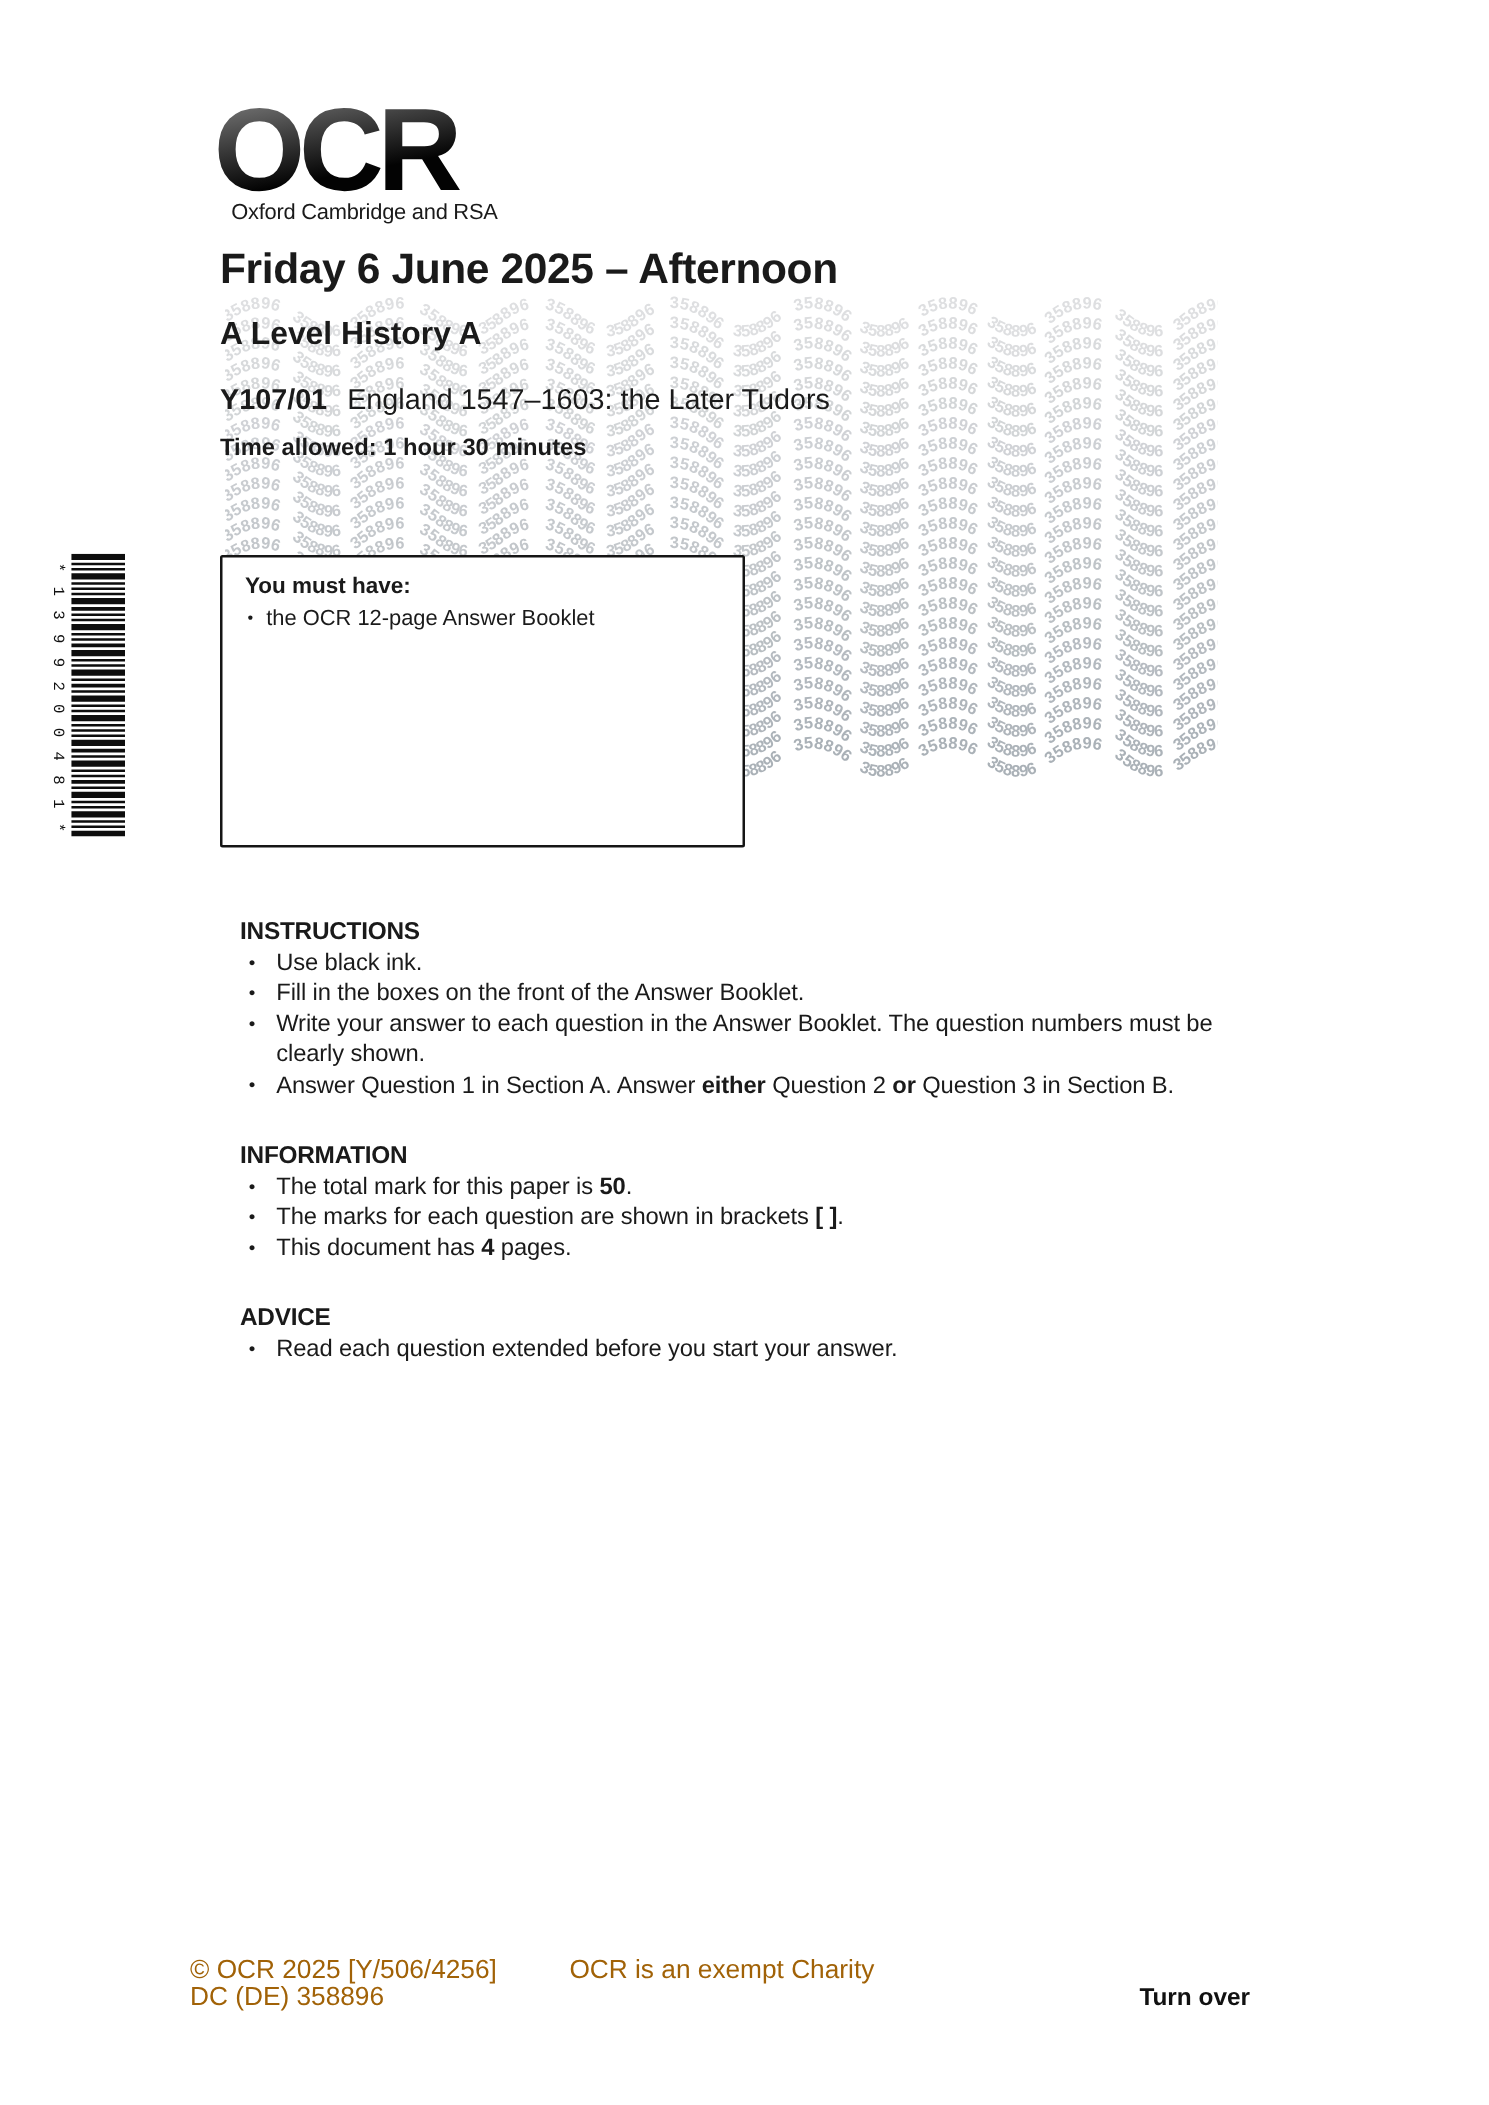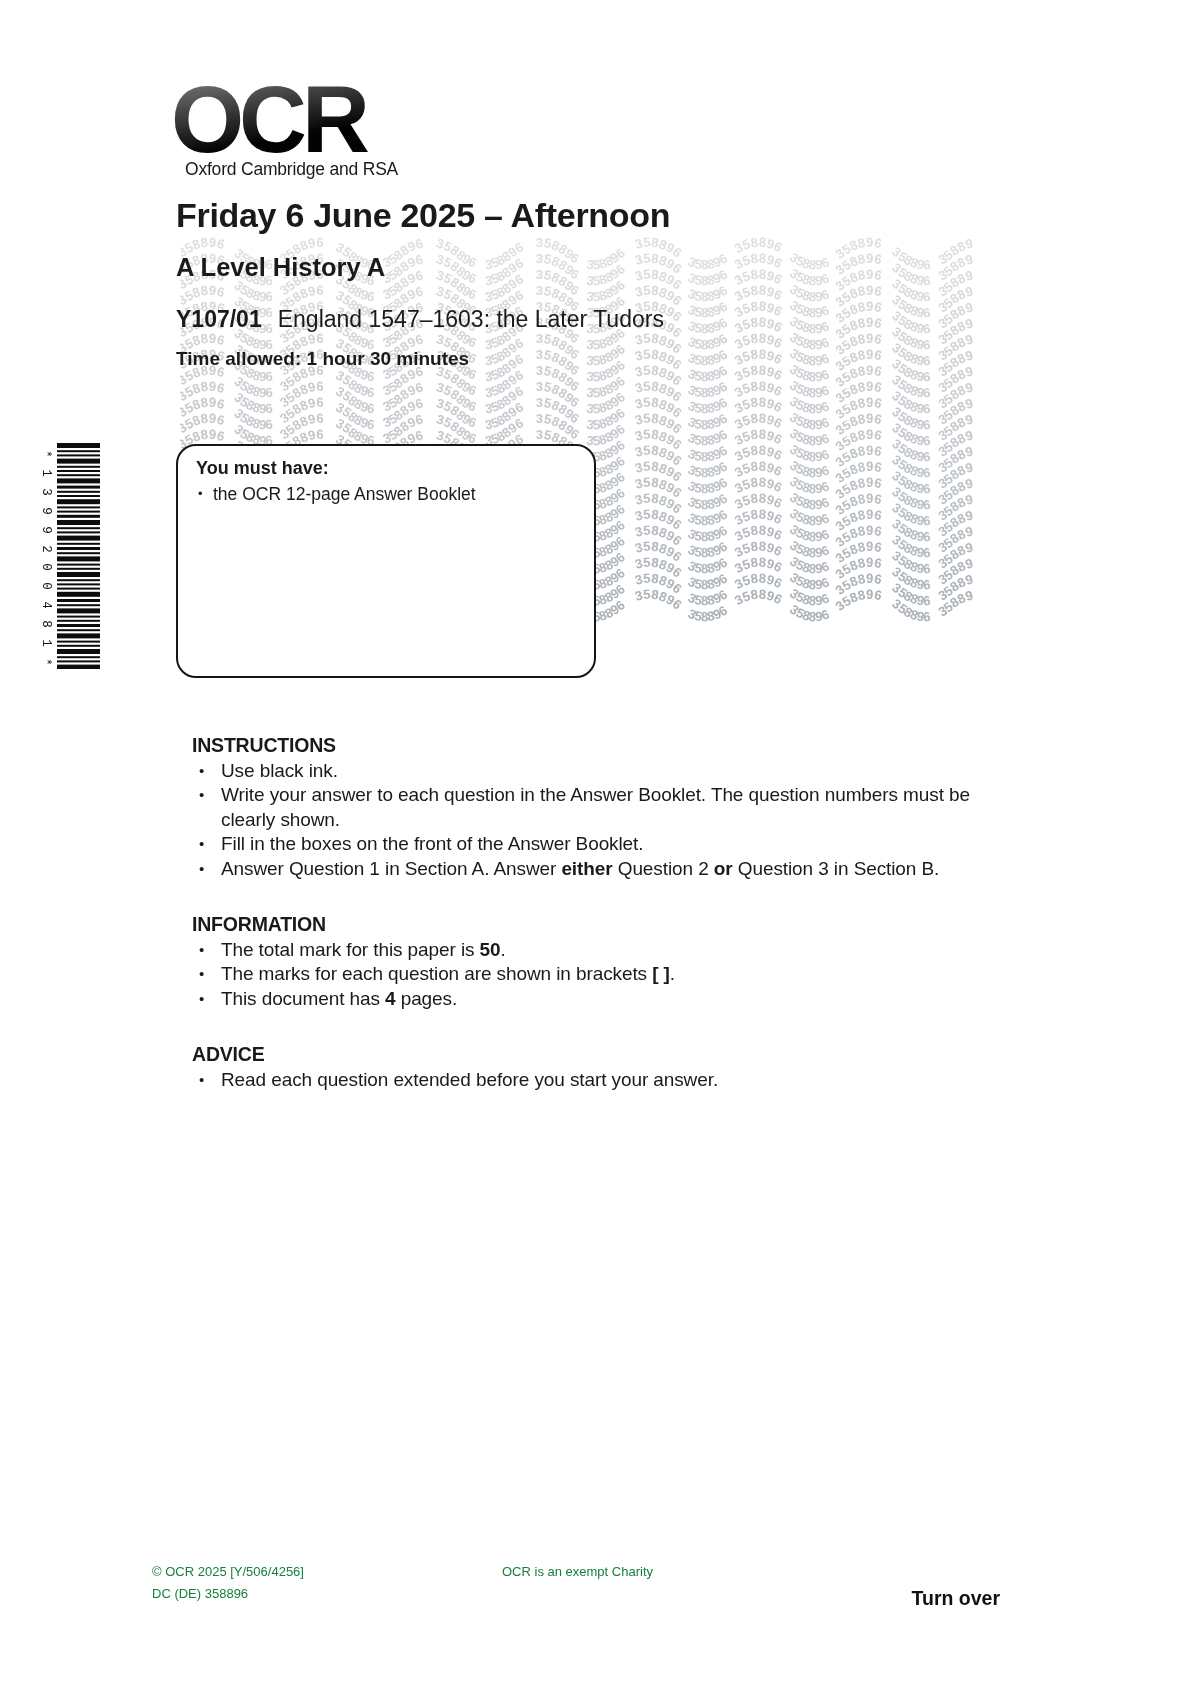--- a/index.html
+++ b/index.html
@@ -26,38 +26,38 @@
   
   .barcode-bars{position:absolute;left:57px;top:443px;z-index:1;}
   .barcode-char{
     position:absolute;left:36px;width:20px;text-align:center;
     font-family:"Liberation Mono","DejaVu Sans Mono",monospace;
     font-size:12.5px;color:#111;transform:rotate(90deg);z-index:1;
   }
   
   .must-box{
     position:absolute;left:176px;top:444px;width:420px;height:234px;
-    border:2.5px solid #151515;border-radius:20px;background:#ffffff;
+    border:2.5px solid #151515;border-radius:2px;background:#ffffff;
     box-sizing:border-box;padding:12px 18px;z-index:2;
   }
   .must-title{font-size:18px;font-weight:bold;margin:0 0 4px 0;}
   .must-item{position:relative;font-size:17.5px;padding-left:17px;line-height:23px;}
   .must-item::before{content:"•";position:absolute;left:2px;top:-1px;font-size:13px;}
   
   .sections{position:absolute;left:176px;top:733px;width:824px;z-index:1;}
   .fp-section{margin:0 0 31px 16px;}
   .fp-section h3{font-size:19.5px;font-weight:bold;margin:0;line-height:24.5px;letter-spacing:-0.2px;}
   .fp-section ul{list-style:none;margin:1px 0 0 0;padding:0;width:815px;}
   .fp-section li{
     position:relative;font-size:19px;line-height:24.5px;
     padding-left:29px;letter-spacing:-0.1px;
   }
   .fp-section li::before{content:"•";position:absolute;left:7px;top:0;font-size:15px;}
   
-  .foot{position:absolute;font-size:13px;color:#15803d;z-index:1;}
+  .foot{position:absolute;font-size:21px;color:#a16207;z-index:1;}
   .foot-copy{left:152px;top:1564px;}
   .foot-dc{left:152px;top:1586px;}
   .foot-charity{left:0;width:1155px;text-align:center;top:1564px;}
   .foot-turn{right:191px;top:1587px;font-size:19.5px;font-weight:bold;color:#111;}
 </style>
 </head>
 <body>
 
 <div class="page">
 
@@ -204,22 +204,22 @@
     <div id="must-items">
         <div class="must-item">the OCR 12-page Answer Booklet</div>
       </div>
   </div>
 
   <div class="sections">
       <section class="fp-section">
         <h3>INSTRUCTIONS</h3>
         <ul>
           <li>Use black ink.</li>
+          <li>Fill in the boxes on the front of the Answer Booklet.</li>
           <li>Write your answer to each question in the Answer Booklet. The question numbers must be clearly shown.</li>
-          <li>Fill in the boxes on the front of the Answer Booklet.</li>
           <li>Answer Question 1 in Section A. Answer <strong>either</strong> Question 2 <strong>or</strong> Question 3 in Section B.</li>
         </ul>
       </section>
       <section class="fp-section">
         <h3>INFORMATION</h3>
         <ul>
           <li>The total mark for this paper is <strong>50</strong>.</li>
           <li>The marks for each question are shown in brackets <strong>[  ]</strong>.</li>
           <li>This document has <strong>4</strong> pages.</li>
         </ul>

